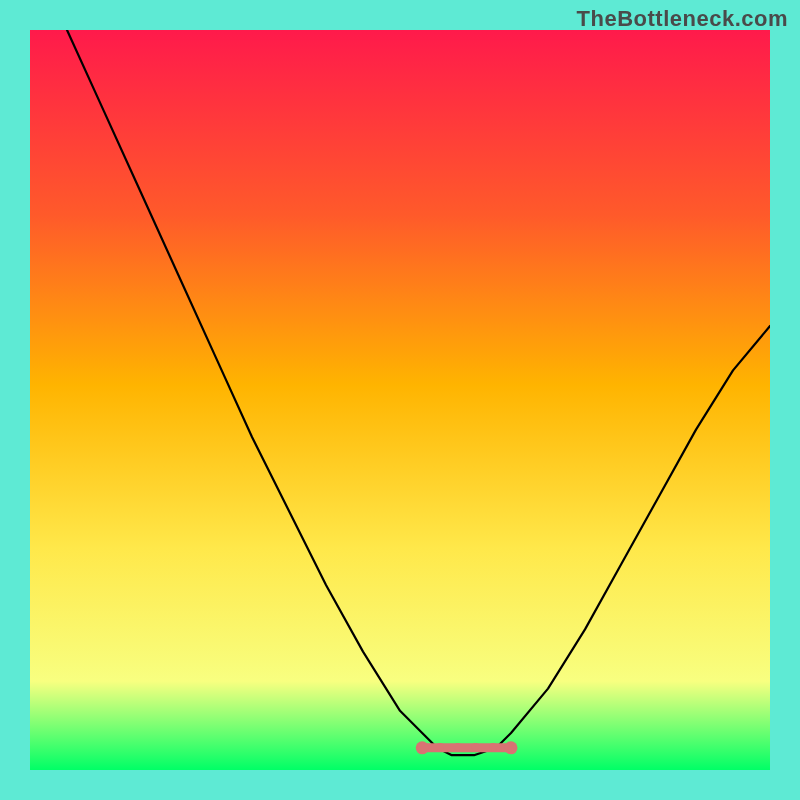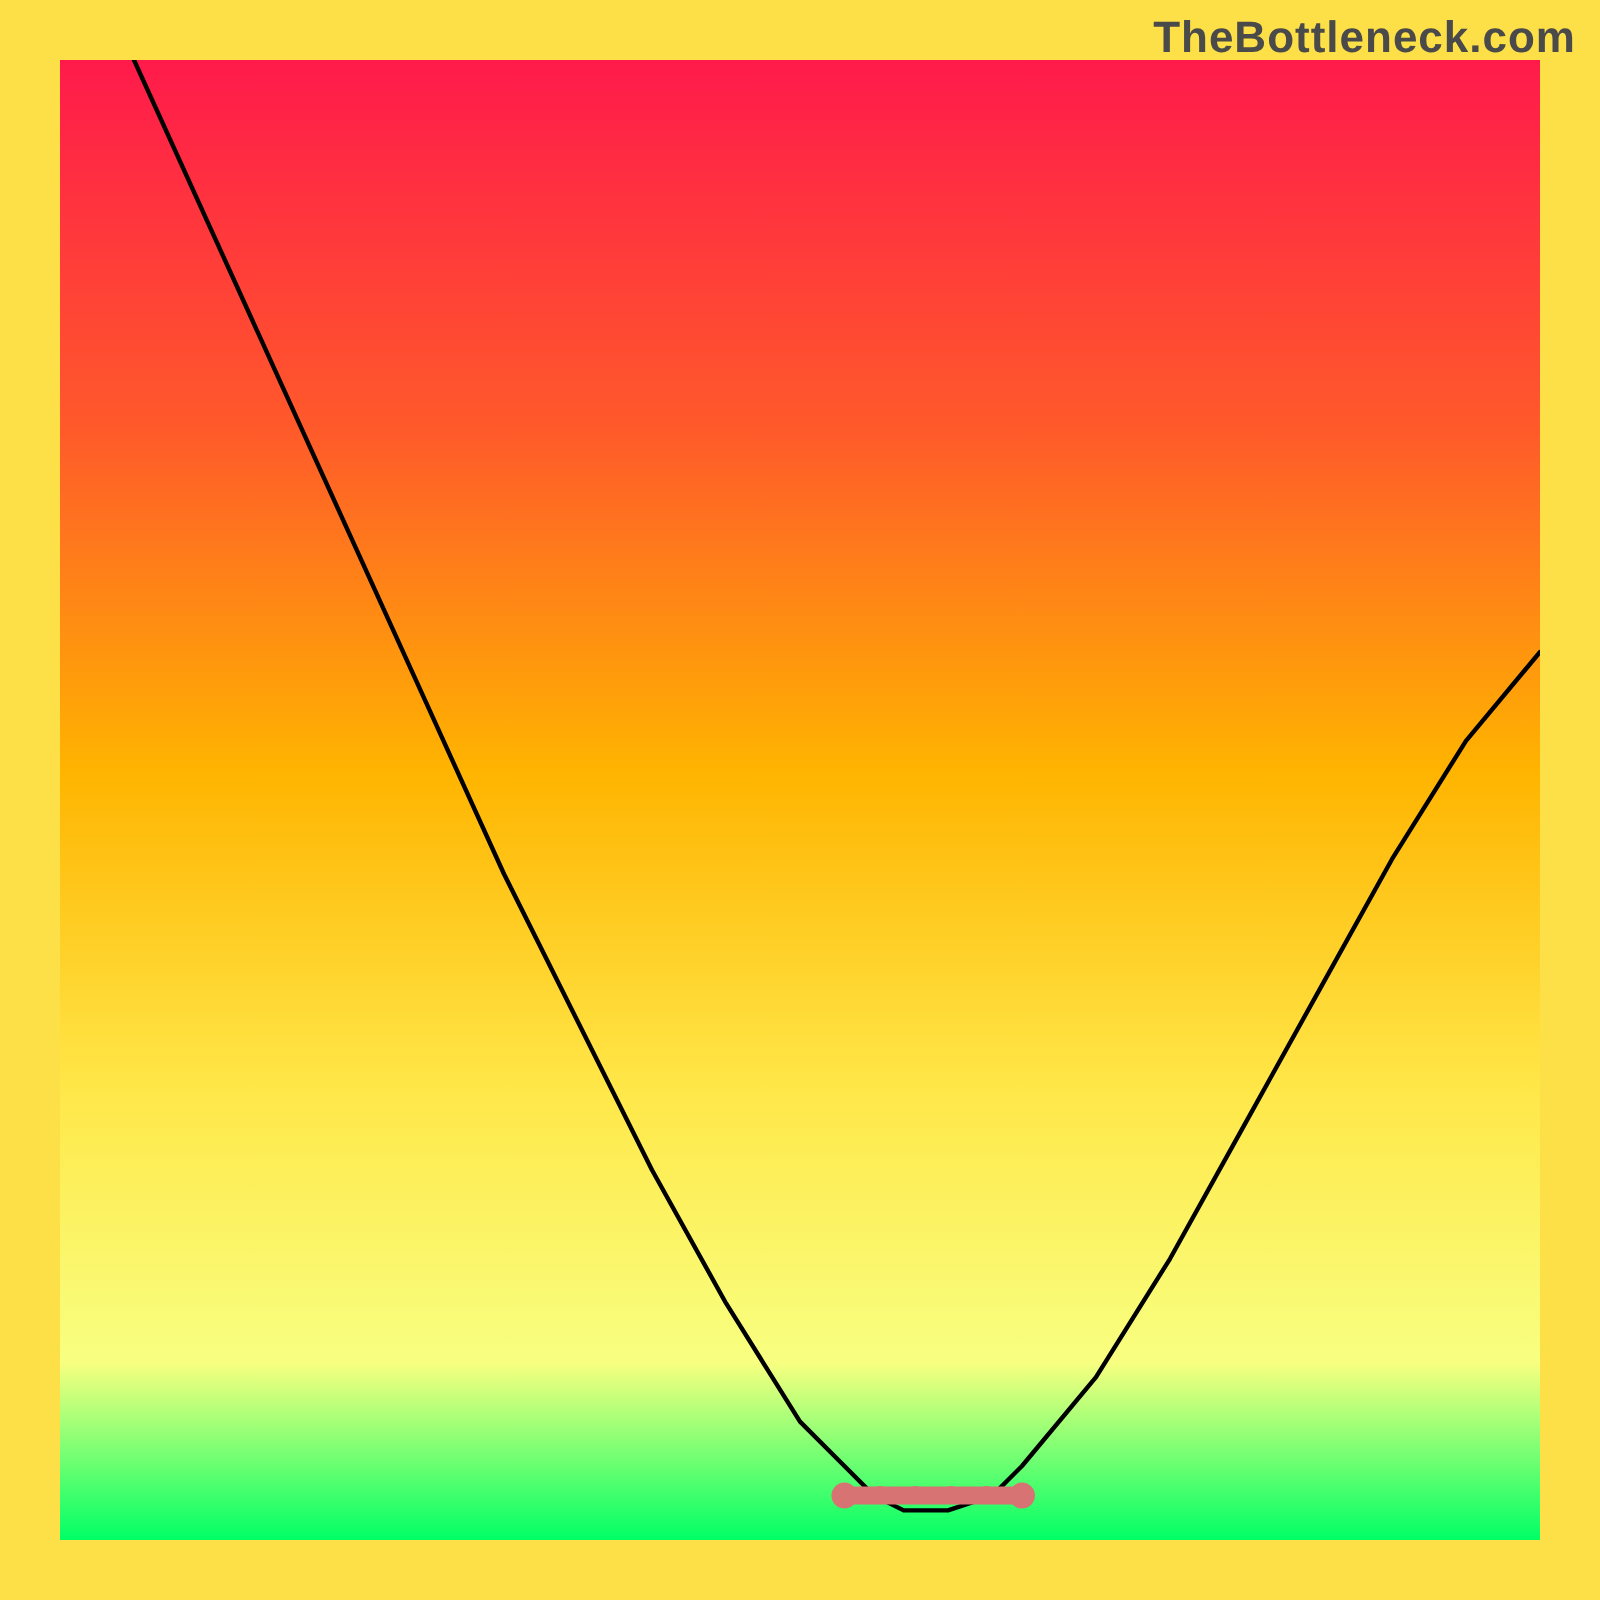--- a/index.html
+++ b/index.html
@@ -8,21 +8,21 @@
     width: 800px;
     height: 800px;
     background: #000;
     overflow: hidden;
     font-family: Arial, Helvetica, sans-serif;
   }
   .frame {
     position: relative;
     width: 800px;
     height: 800px;
-    background: #fde047;
+    background: #5eead4;
   }
   .watermark {
     position: absolute;
     top: 6px;
     right: 12px;
     color: #4a4a4a;
     font-size: 22px;
     font-weight: bold;
     letter-spacing: 0.5px;
     z-index: 10;

